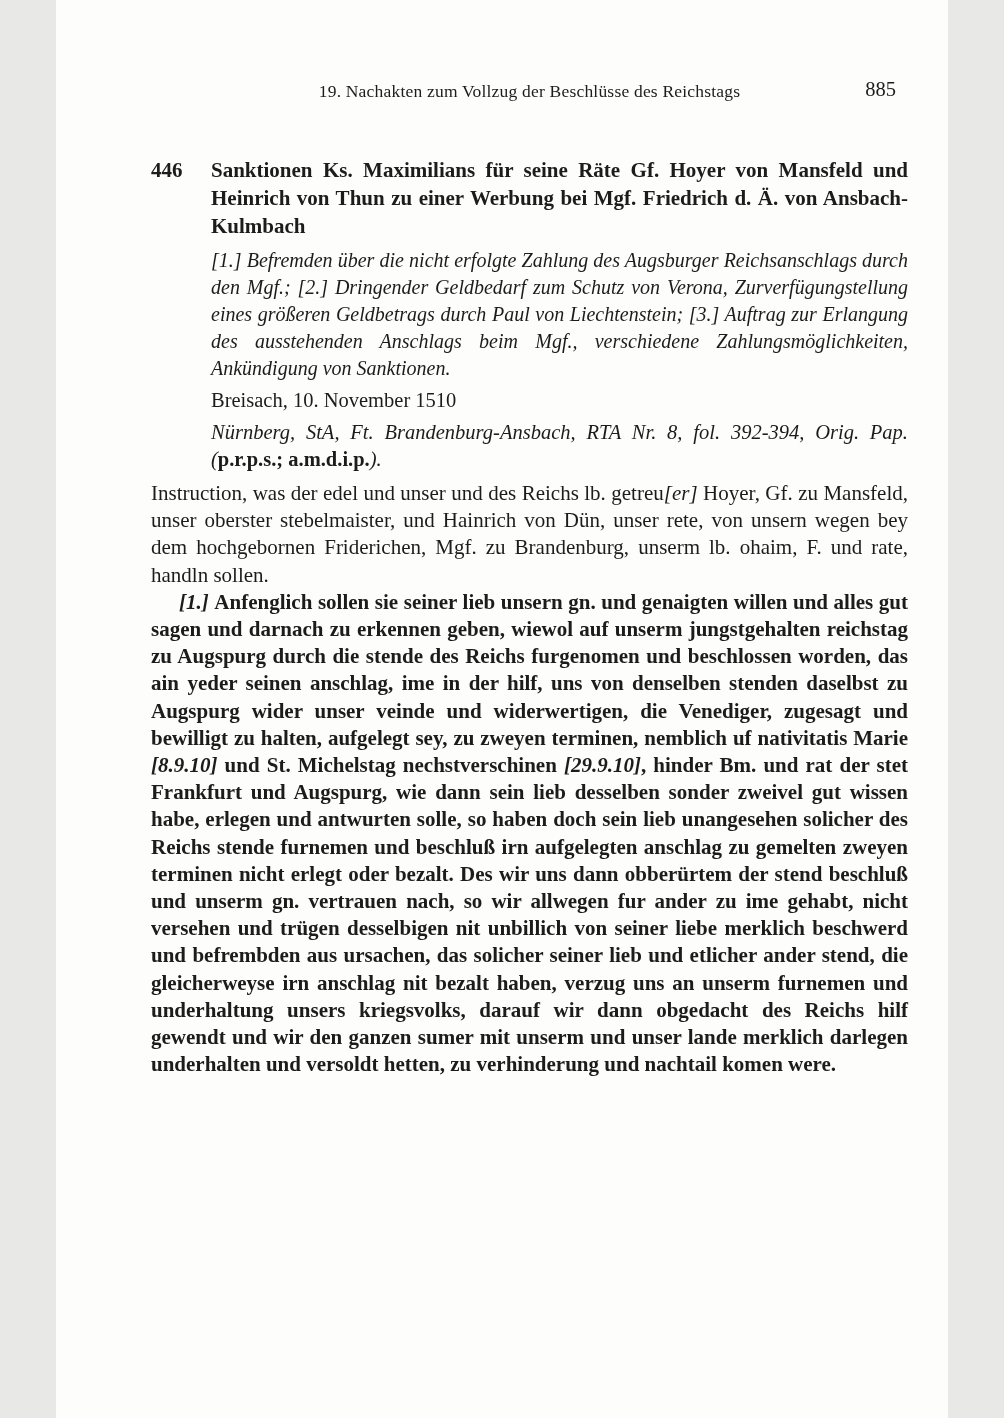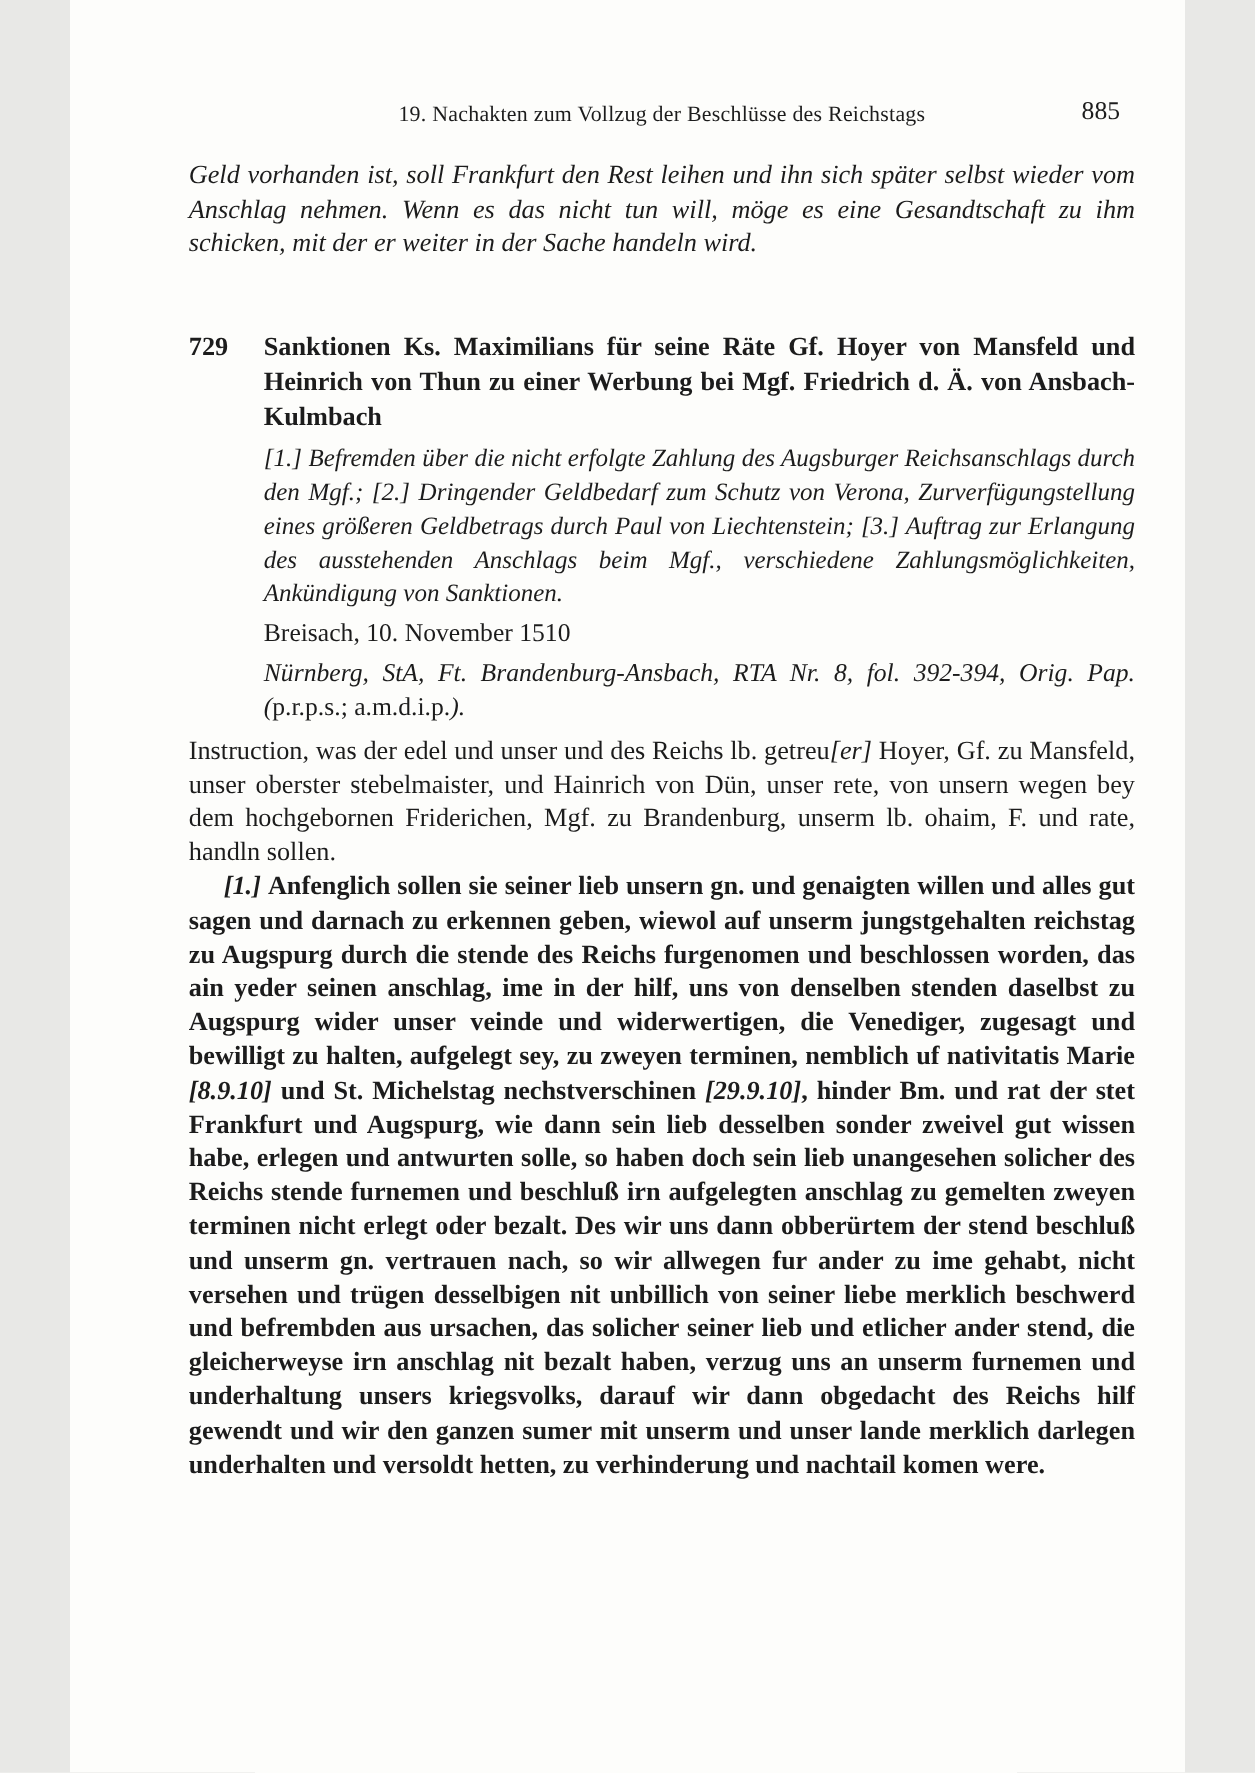--- a/index.html
+++ b/index.html
@@ -83,21 +83,21 @@
     font-size: 20.5px;
     line-height: 27px;
   }
   .entry-source {
     margin: 5px 0 0 60px;
     font-style: italic;
     font-size: 20.5px;
     line-height: 27px;
     text-align: justify;
   }
-  .entry-source .roman { font-style: normal; }
+  .entry-source .roman { font-style: normal; font-weight: bold; }
 
   
   .body-text { margin-top: 7px; }
   .body-text p {
     margin: 0;
     font-size: 21px;
     line-height: 27.2px;
     text-align: justify;
   }
   .body-text p.indent { text-indent: 28px; font-weight: bold; }
@@ -107,27 +107,24 @@
 <body>
 
 <div class="page">
   <div class="content">
 
     <div class="running-header">
       <span class="running-title">19. Nachakten zum Vollzug der Beschlüsse des Reichstags</span>
       <span class="page-number">885</span>
     </div>
 
-    <div class="intro">
-      <p>Geld vorhanden ist, soll Frankfurt den Rest leihen und ihn sich später selbst wieder vom Anschlag nehmen. Wenn es das nicht tun will, möge es eine Gesandtschaft zu ihm schicken, mit der er weiter in der Sache handeln wird.</p>
-    </div>
 
     <section class="entry">
       <div class="entry-head">
-        <span class="entry-number">729</span>
+        <span class="entry-number">446</span>
         <h2 class="entry-title">Sanktionen Ks. Maximilians für seine Räte Gf. Hoyer von Mansfeld und Heinrich von Thun zu einer Werbung bei Mgf. Friedrich d. Ä. von Ansbach-Kulmbach</h2>
       </div>
       <p class="entry-summary">[1.] Befremden über die nicht erfolgte Zahlung des Augsburger Reichsanschlags durch den Mgf.; [2.] Dringender Geldbedarf zum Schutz von Verona, Zurverfügungstellung eines größeren Geldbetrags durch Paul von Liechtenstein; [3.] Auftrag zur Erlangung des ausstehenden Anschlags beim Mgf., verschiedene Zahlungsmöglichkeiten, Ankündigung von Sanktionen.</p>
       <p class="entry-dateline">Breisach, 10. November 1510</p>
       <p class="entry-source"><span class="italic">Nürnberg, StA, Ft. Brandenburg-Ansbach, RTA Nr. 8, fol. 392-394, Orig. Pap. (</span><span class="roman">p.r.p.s.; a.m.d.i.p.</span><span class="italic">).</span></p>
     </section>
 
     <section class="body-text">
       <p><span>Instruction, was der edel und unser und des Reichs lb. getreu</span><span class="italic">[er]</span><span> Hoyer, Gf. zu Mansfeld, unser oberster stebelmaister, und Hainrich von Dün, unser rete, von unsern wegen bey dem hochgebornen Friderichen, Mgf. zu Brandenburg, unserm lb. ohaim, F. und rate, handln sollen.</span></p>
       <p class="indent"><span class="italic">[1.] </span><span>Anfenglich sollen sie seiner lieb unsern gn. und genaigten willen und alles gut sagen und darnach zu erkennen geben, wiewol auf unserm jungstgehalten reichstag zu Augspurg durch die stende des Reichs furgenomen und beschlossen worden, das ain yeder seinen anschlag, ime in der hilf, uns von denselben stenden daselbst zu Augspurg wider unser veinde und widerwertigen, die Venediger, zugesagt und bewilligt zu halten, aufgelegt sey, zu zweyen terminen, nemblich uf nativitatis Marie </span><span class="italic">[8.9.10]</span><span> und St. Michelstag nechstverschinen </span><span class="italic">[29.9.10]</span><span>, hinder Bm. und rat der stet Frankfurt und Augspurg, wie dann sein lieb desselben sonder zweivel gut wissen habe, erlegen und antwurten solle, so haben doch sein lieb unangesehen solicher des Reichs stende furnemen und beschluß irn aufgelegten anschlag zu gemelten zweyen terminen nicht erlegt oder bezalt. Des wir uns dann obberürtem der stend beschluß und unserm gn. vertrauen nach, so wir allwegen fur ander zu ime gehabt, nicht versehen und trügen desselbigen nit unbillich von seiner liebe merklich beschwerd und befrembden aus ursachen, das solicher seiner lieb und etlicher ander stend, die gleicherweyse irn anschlag nit bezalt haben, verzug uns an unserm furnemen und underhaltung unsers kriegsvolks, darauf wir dann obgedacht des Reichs hilf gewendt und wir den ganzen sumer mit unserm und unser lande merklich darlegen underhalten und versoldt hetten, zu verhinderung und nachtail komen were.</span></p>

